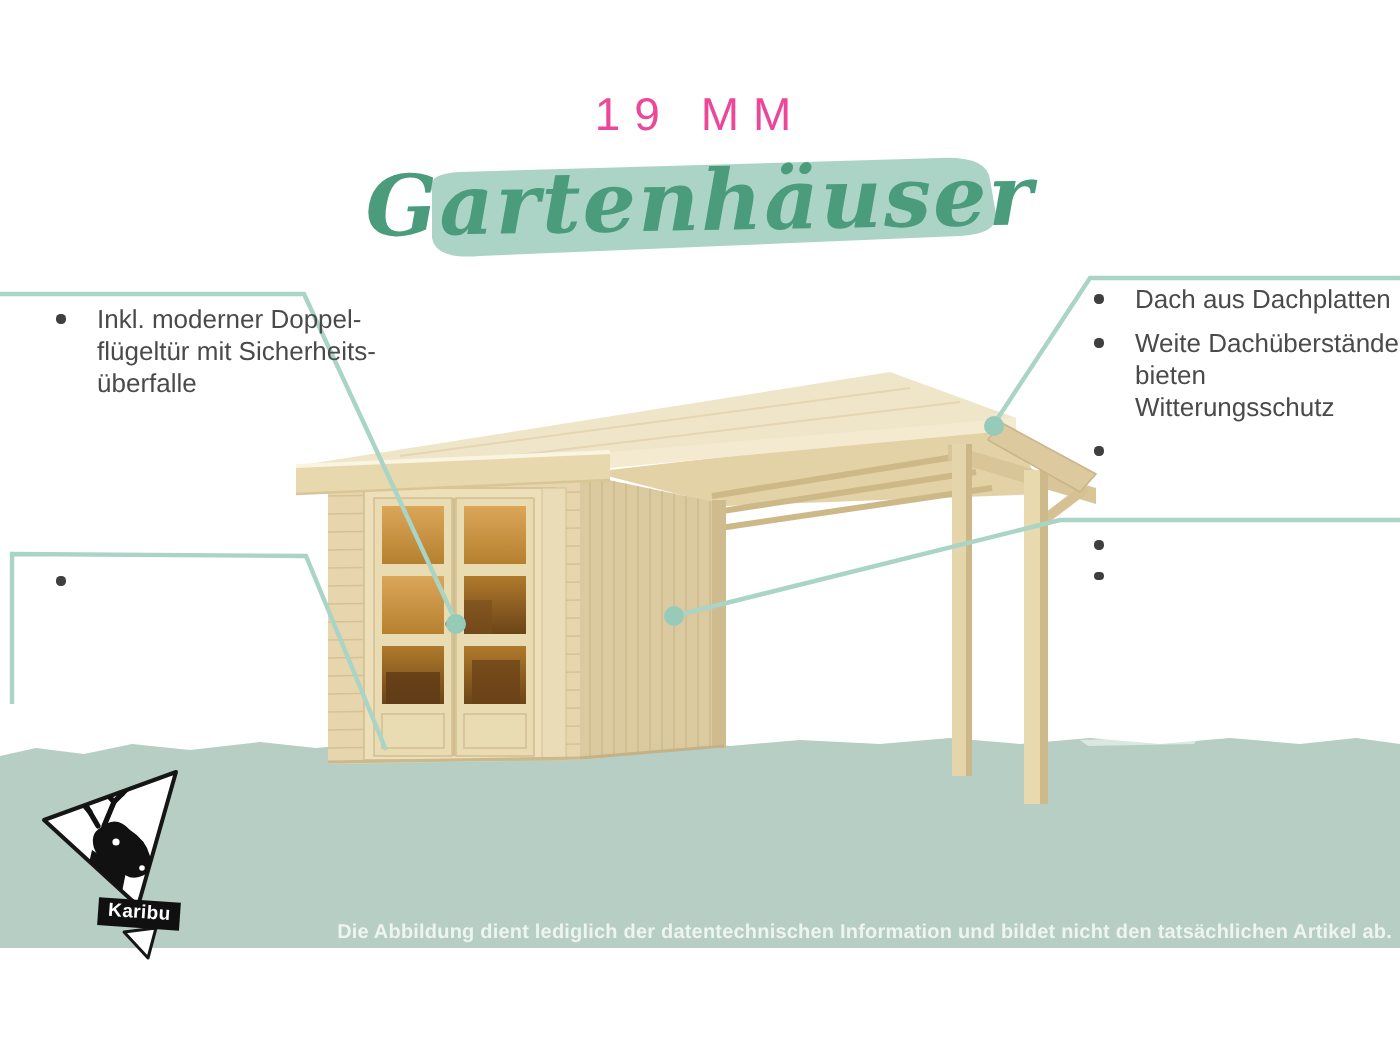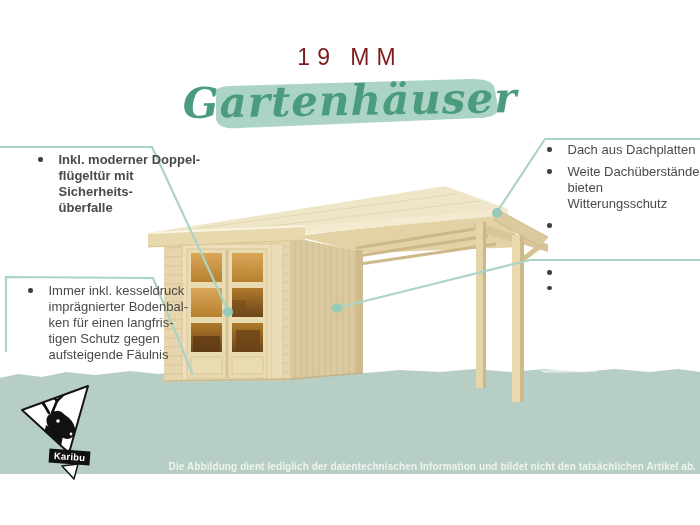--- a/index.html
+++ b/index.html
@@ -1,30 +1,30 @@
 <!DOCTYPE html>
 <html><head>
 <meta charset="utf-8">
 <style>
   html,body{margin:0;padding:0;background:#ffffff;}
   .stage{position:relative;width:700px;height:525px;overflow:hidden;background:#fff;
          font-family:"Liberation Sans",sans-serif;}
   .stage svg.scene{position:absolute;left:0;top:0;z-index:0;}
   .size-label{position:absolute;left:0;right:0;top:44px;text-align:center;z-index:2;
-         font-size:23px;letter-spacing:7px;color:#7f1d1d;}
+         font-size:23px;letter-spacing:7px;color:#ec4899;}
   .script-title{position:absolute;left:0;right:0;top:76px;text-align:center;z-index:2;
          font-family:"DejaVu Serif",serif;font-style:italic;font-weight:bold;
          font-size:42px;color:#4a9c7d;letter-spacing:1px;transform:rotate(-1deg);}
   ul.callout{position:absolute;margin:0;padding:0;list-style:none;z-index:2;
          color:#4a4a4a;font-size:13px;line-height:1.24;}
   ul.callout li{display:flex;margin:0 0 6px 0;}
   ul.callout .dot{flex:0 0 auto;width:4.5px;height:4.5px;border-radius:50%;
          background:#3f3f3f;margin:5px 16px 0 2px;}
   ul.callout .txt{white-space:pre-line;}
-  .co-left-top{left:36px;top:152px;width:168px;font-weight:bold;}
+  .co-left-top{left:26px;top:152px;width:168px;}
   .co-left-bottom{left:26px;top:283px;width:172px;}
   .co-right-top{left:545px;top:142px;width:158px;}
   .co-right-bottom{left:545px;top:265px;width:158px;}
   .disclaimer{position:absolute;right:4px;top:461px;z-index:2;font-size:10px;
          font-weight:bold;color:#eef4ef;letter-spacing:.1px;}
   .brand-label{position:absolute;left:49px;top:450px;z-index:2;background:#101010;
          color:#ffffff;font-size:9.5px;font-weight:bold;padding:1px 5px 2px;
          transform:rotate(4deg);letter-spacing:.2px;}
 </style>
 </head>
@@ -201,25 +201,20 @@
         <span class="dot"></span>
         <span class="txt">Inkl. moderner Doppel-
 flügeltür mit Sicherheits-
 überfalle</span>
       </li>
   </ul>
 
   <ul class="callout co-left-bottom">
     <li>
         <span class="dot"></span>
-        <span class="txt">Immer inkl. kesseldruck
-imprägnierter Bodenbal-
-ken für einen langfris-
-tigen Schutz gegen
-aufsteigende Fäulnis</span>
       </li>
   </ul>
 
   <ul class="callout co-right-top">
     <li>
         <span class="dot"></span>
         <span class="txt">Dach aus Dachplatten</span>
       </li>
     <li>
         <span class="dot"></span>

